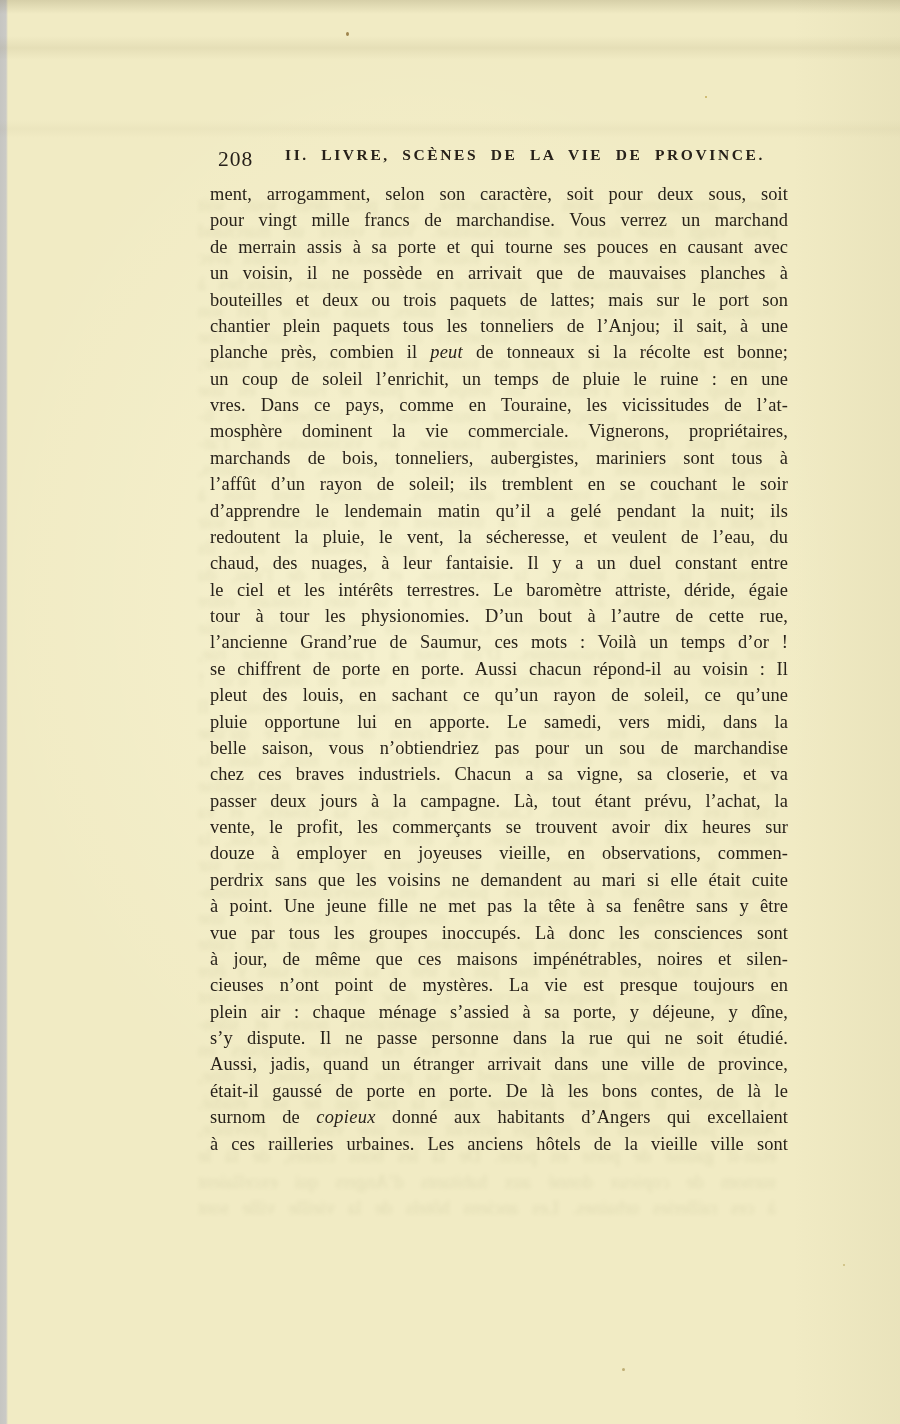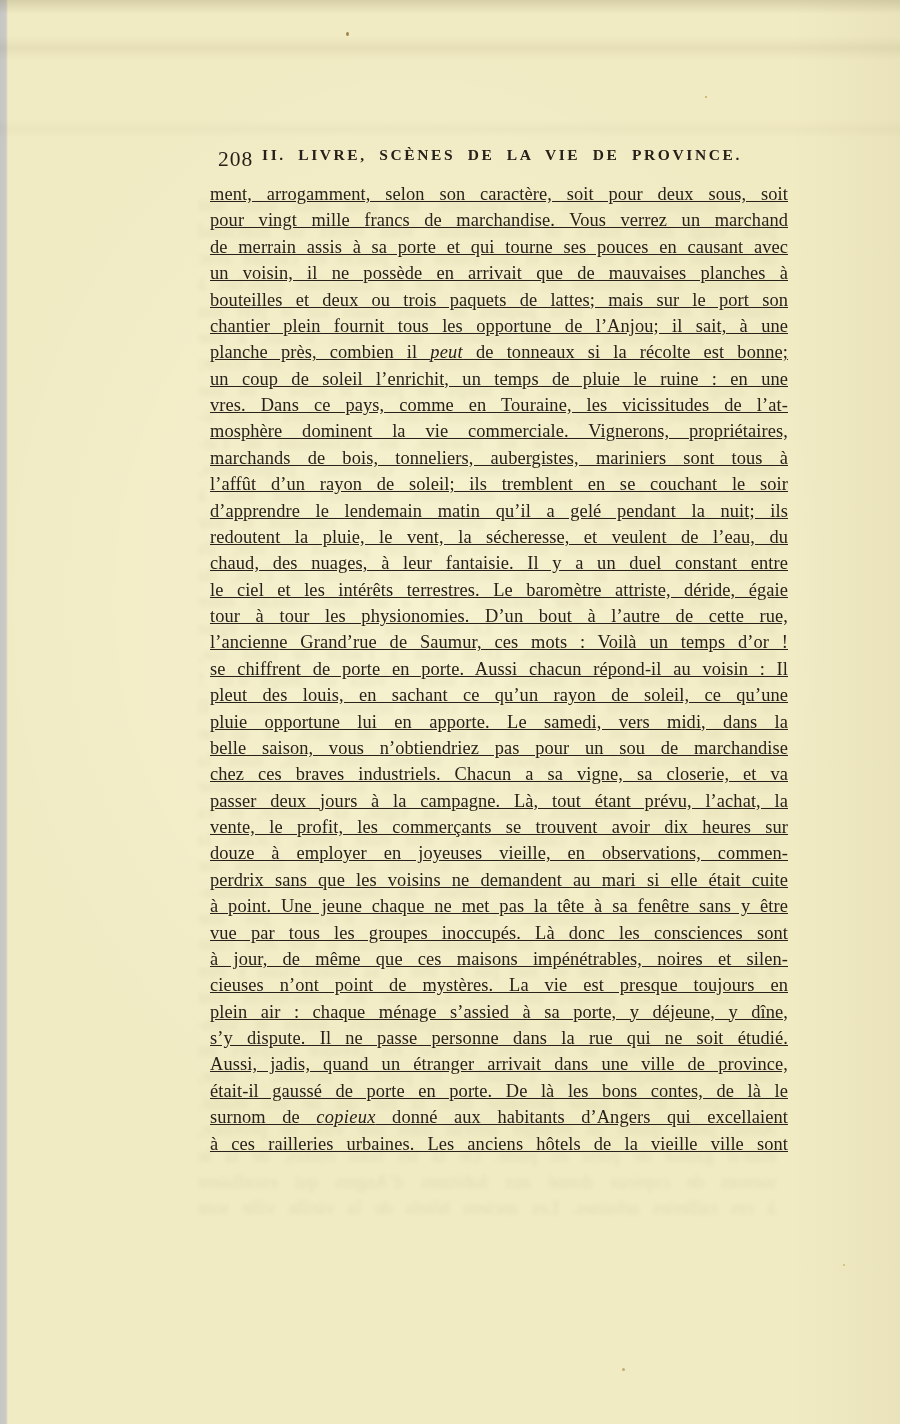--- a/index.html
+++ b/index.html
@@ -63,40 +63,39 @@
     position: absolute; left: 210px; top: 146px; width: 578px;
     color: #27211a;
     white-space: nowrap;
   }
   .pagenum {
     position: absolute; left: 8px; top: 1px;
     font-size: 21.5px; letter-spacing: 1px;
   }
   .running {
     display: block;
-    text-align: left;
+    text-align: center;
     padding-left: 52px;
     font-size: 15.5px;
     font-weight: 700;
     letter-spacing: 2.6px;
     word-spacing: 6px;
   }
 
   .text-block {
     position: absolute; left: 210px; top: 181px; width: 578px;
     color: #28221a;
     font-size: 18.4px;
     line-height: 26.38px;
     letter-spacing: 0.1px;
   }
   .text-block .line {
     text-align: justify;
     text-align-last: justify;
     white-space: normal;
-    text-decoration: underline;
   }
   .text-block .line i, .showthrough .line i { font-style: italic; letter-spacing: 0.3px; }
 </style>
 </head>
 <body>
 
 <div class="scan">
   <div class="scan-edge-left"></div>
   <div class="band-top"></div>
   <div class="band-mid"></div>
@@ -153,21 +152,21 @@
     <div class="page-header">
       <span class="pagenum">208</span>
       <span class="running">II. LIVRE, SCÈNES DE LA VIE DE PROVINCE.</span>
     </div>
     <div class="text-block">
         <div class="line">ment, arrogamment, selon son caractère, soit pour deux sous, soit</div>
         <div class="line">pour vingt mille francs de marchandise. Vous verrez un marchand</div>
         <div class="line">de merrain assis à sa porte et qui tourne ses pouces en causant avec</div>
         <div class="line">un voisin, il ne possède en arrivait que de mauvaises planches à</div>
         <div class="line">bouteilles et deux ou trois paquets de lattes; mais sur le port son</div>
-        <div class="line">chantier plein fournit tous les opportune de l’Anjou; il sait, à une</div>
+        <div class="line">chantier plein paquets tous les tonneliers de l’Anjou; il sait, à une</div>
         <div class="line">planche près, combien il <i>peut</i> de tonneaux si la récolte est bonne;</div>
         <div class="line">un coup de soleil l’enrichit, un temps de pluie le ruine : en une</div>
         <div class="line">vres. Dans ce pays, comme en Touraine, les vicissitudes de l’at-</div>
         <div class="line">mosphère dominent la vie commerciale. Vignerons, propriétaires,</div>
         <div class="line">marchands de bois, tonneliers, aubergistes, mariniers sont tous à</div>
         <div class="line">l’affût d’un rayon de soleil; ils tremblent en se couchant le soir</div>
         <div class="line">d’apprendre le lendemain matin qu’il a gelé pendant la nuit; ils</div>
         <div class="line">redoutent la pluie, le vent, la sécheresse, et veulent de l’eau, du</div>
         <div class="line">chaud, des nuages, à leur fantaisie. Il y a un duel constant entre</div>
         <div class="line">le ciel et les intérêts terrestres. Le baromètre attriste, déride, égaie</div>
@@ -175,21 +174,21 @@
         <div class="line">l’ancienne Grand’rue de Saumur, ces mots : Voilà un temps d’or !</div>
         <div class="line">se chiffrent de porte en porte. Aussi chacun répond-il au voisin : Il</div>
         <div class="line">pleut des louis, en sachant ce qu’un rayon de soleil, ce qu’une</div>
         <div class="line">pluie opportune lui en apporte. Le samedi, vers midi, dans la</div>
         <div class="line">belle saison, vous n’obtiendriez pas pour un sou de marchandise</div>
         <div class="line">chez ces braves industriels. Chacun a sa vigne, sa closerie, et va</div>
         <div class="line">passer deux jours à la campagne. Là, tout étant prévu, l’achat, la</div>
         <div class="line">vente, le profit, les commerçants se trouvent avoir dix heures sur</div>
         <div class="line">douze à employer en joyeuses vieille, en observations, commen-</div>
         <div class="line">perdrix sans que les voisins ne demandent au mari si elle était cuite</div>
-        <div class="line">à point. Une jeune chaque ne met pas la tête à sa fenêtre sans y être</div>
+        <div class="line">à point. Une jeune fille ne met pas la tête à sa fenêtre sans y être</div>
         <div class="line">vue par tous les groupes inoccupés. Là donc les consciences sont</div>
         <div class="line">à jour, de même que ces maisons impénétrables, noires et silen-</div>
         <div class="line">cieuses n’ont point de mystères. La vie est presque toujours en</div>
         <div class="line">plein air : chaque ménage s’assied à sa porte, y déjeune, y dîne,</div>
         <div class="line">s’y dispute. Il ne passe personne dans la rue qui ne soit étudié.</div>
         <div class="line">Aussi, jadis, quand un étranger arrivait dans une ville de province,</div>
         <div class="line">était-il gaussé de porte en porte. De là les bons contes, de là le</div>
         <div class="line">surnom de <i>copieux</i> donné aux habitants d’Angers qui excellaient</div>
         <div class="line">à ces railleries urbaines. Les anciens hôtels de la vieille ville sont</div>
       </div>

